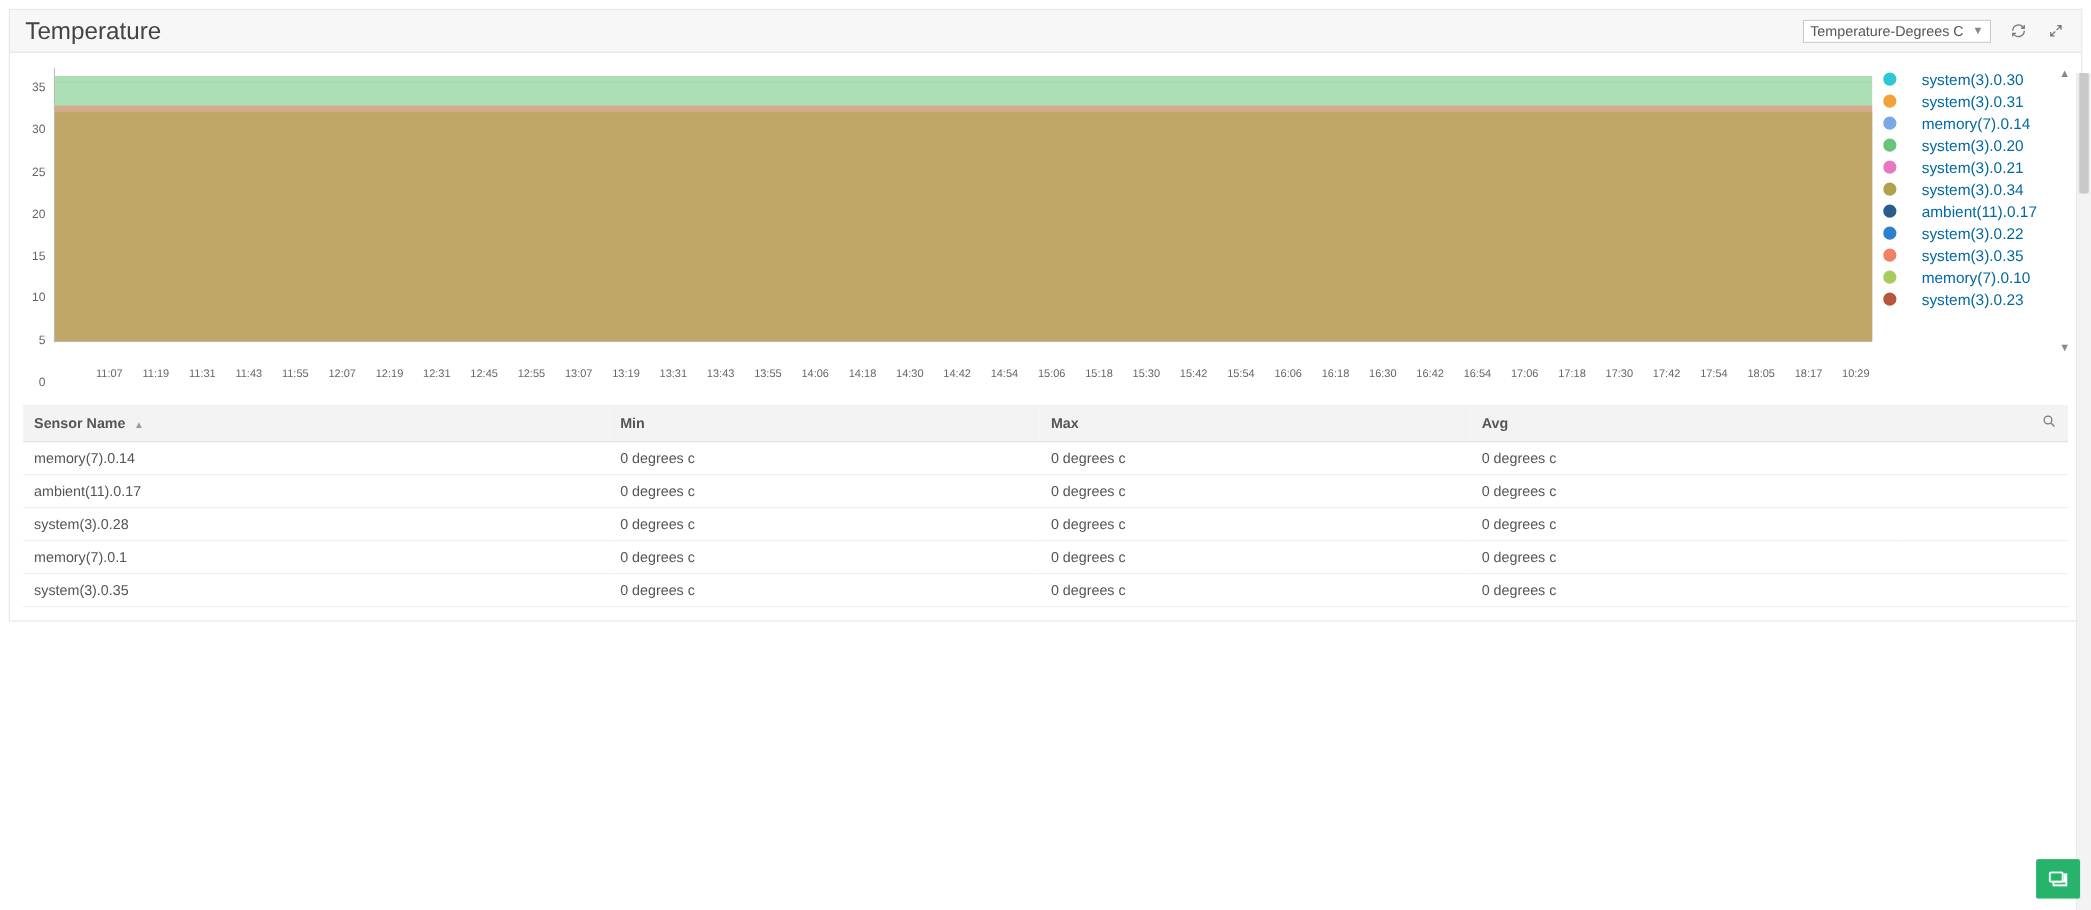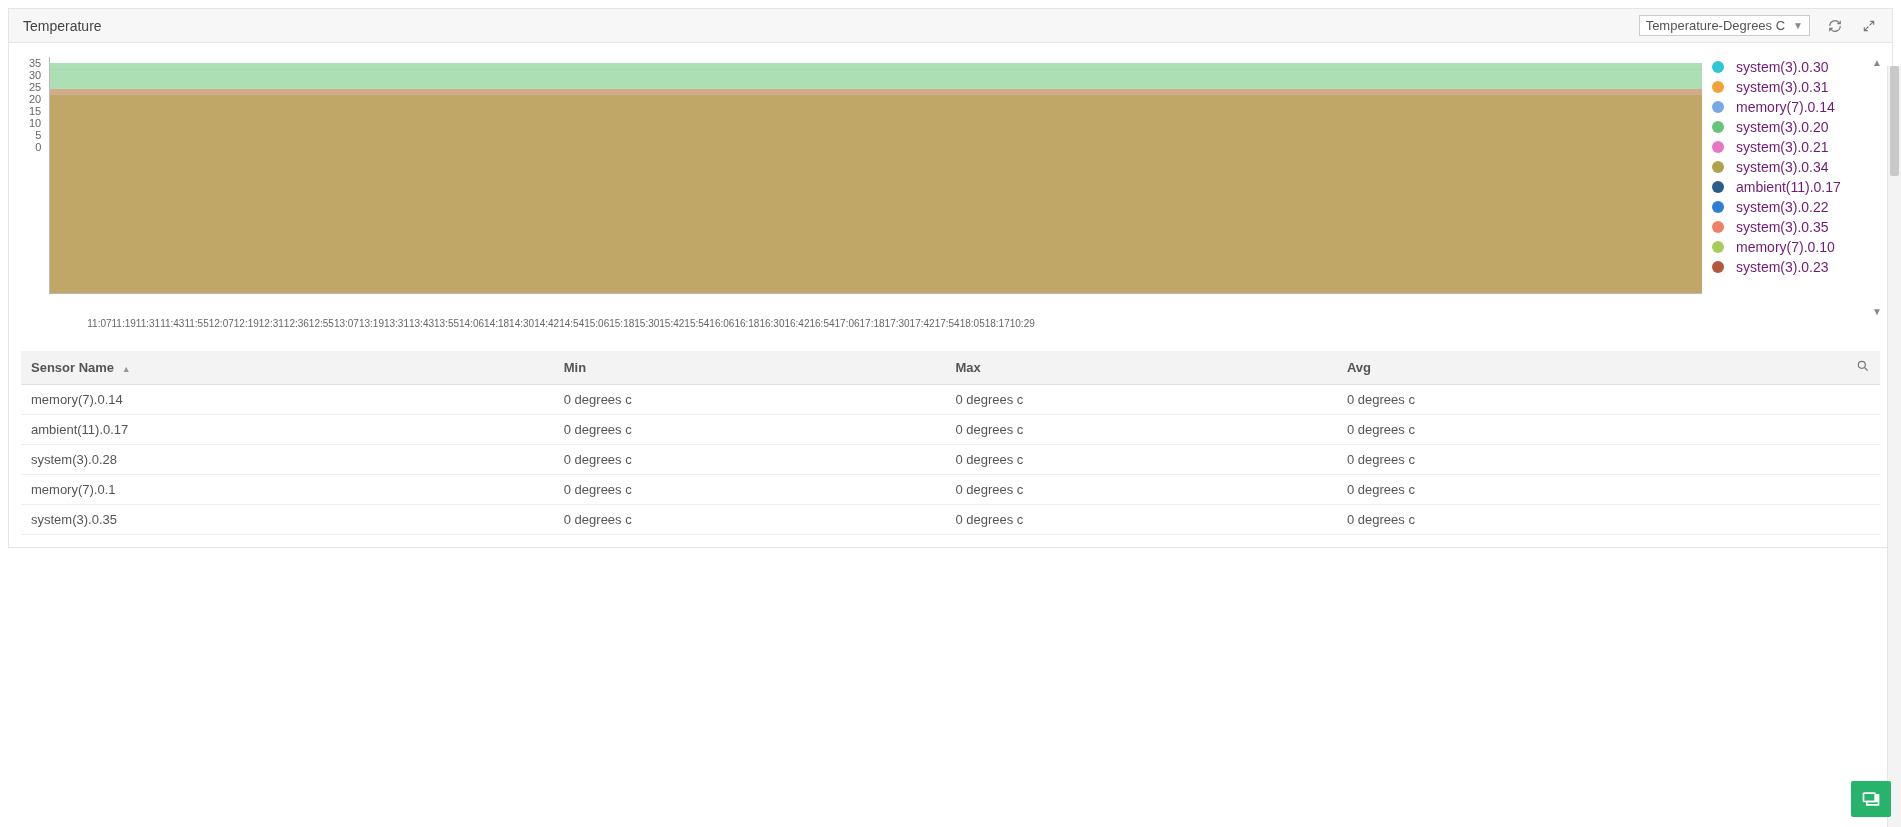--- a/index.html
+++ b/index.html
@@ -1,33 +1,33 @@
 <!DOCTYPE html>
 <html><head>
 <meta charset="utf-8">
 <style>
   * { box-sizing: border-box; margin: 0; padding: 0; }
   body { font-family: "Segoe UI", Arial, sans-serif; font-size: 13px; color: #333; background: #fff; }
   .panel { border: 1px solid #e5e5e5; margin: 8px; }
   .panel-header { display: flex; align-items: center; justify-content: space-between; padding: 6px 14px; background: #f7f7f7; border-bottom: 1px solid #e5e5e5; }
-  .panel-title { font-size: 14px; color: #444; font-weight: 400; }
+  .panel-title { font-size: 22px; color: #444; font-weight: 400; }
   .panel-actions { display: flex; align-items: center; gap: 16px; }
   .dropdown { border: 1px solid #ccc; background: #fff; padding: 2px 6px; display: flex; align-items: center; gap: 8px; font-size: 13px; color:#555; cursor: pointer; }
   .dropdown .caret { font-size: 10px; color:#888; }
   .icon-btn { width: 18px; height: 18px; display:flex; align-items:center; justify-content:center; color:#777; cursor:pointer; }
   .icon-btn svg { width:14px; height:14px; }
   .chart-wrap { display:flex; padding: 14px 10px 6px 20px; position:relative; }
   .chart-area { flex: 1; display:flex; }
-  .yaxis { display:flex; flex-direction:column; justify-content:flex-start; align-items:flex-end; padding-right:8px; font-size:11px; color:#666; height:280px; margin-top:0; }
+  .yaxis { display:flex; flex-direction:column; justify-content:space-between; align-items:flex-end; padding-right:8px; font-size:11px; color:#666; height:280px; margin-top:12px; }
   .plot { flex:1; position:relative; height:280px; border-left:1px solid #bbb; border-bottom:1px solid #bbb; }
   .plot .grid-line { position:absolute; left:0; right:0; border-top:1px solid #eee; }
-  .xaxis { margin-left: 36px; display:flex; font-size:10px; color:#666; padding:4px 2px 8px 2px; white-space:nowrap; overflow:hidden;margin-top:20px; }
+  .xaxis { margin-left: 36px; display:flex; justify-content:space-between; font-size:10px; color:#666; padding:4px 2px 8px 2px; white-space:nowrap; overflow:hidden;margin-top:20px; }
   .xaxis span { flex:0 0 auto; }
   .legend { width: 170px; margin-left: 10px; overflow-y:auto; max-height:260px; position:relative; padding-right:6px; }
-  .legend-item { display:flex; align-items:center; gap:12px; font-size:14px; color:#701a75; padding:2px 0; }
+  .legend-item { display:flex; align-items:center; gap:23px; font-size:14px; color:#0369a1; padding:2px 0; }
   .legend-dot { width:12px; height:12px; border-radius:50%; flex-shrink:0; }
   .legend-scroll-arrow { position:absolute; right:0; font-size:10px; color:#888; }
   .scroll-up{top:0;} .scroll-down{bottom:0;}
   .table-wrap { margin: 8px 12px 12px 12px; }
   table { width:100%; border-collapse:collapse; }
   thead th { text-align:left; background:#f3f3f3; padding:8px 10px; font-weight:600; color:#555; font-size:13px; border-bottom:1px solid #e0e0e0; }
   tbody td { padding:7px 10px; border-bottom:1px solid #eee; font-size:13px; color:#555; }
   .sort-ind { font-size:9px; color:#999; margin-left:4px; }
   .search-cell { text-align:right; }
   .search-cell svg{width:14px;height:14px;color:#777;cursor:pointer;}
@@ -87,21 +87,21 @@
           </div>
         <div class="xaxis" id="xaxis">
             <span>11:07</span>
             <span>11:19</span>
             <span>11:31</span>
             <span>11:43</span>
             <span>11:55</span>
             <span>12:07</span>
             <span>12:19</span>
             <span>12:31</span>
-            <span>12:36</span>
+            <span>12:45</span>
             <span>12:55</span>
             <span>13:07</span>
             <span>13:19</span>
             <span>13:31</span>
             <span>13:43</span>
             <span>13:55</span>
             <span>14:06</span>
             <span>14:18</span>
             <span>14:30</span>
             <span>14:42</span>

